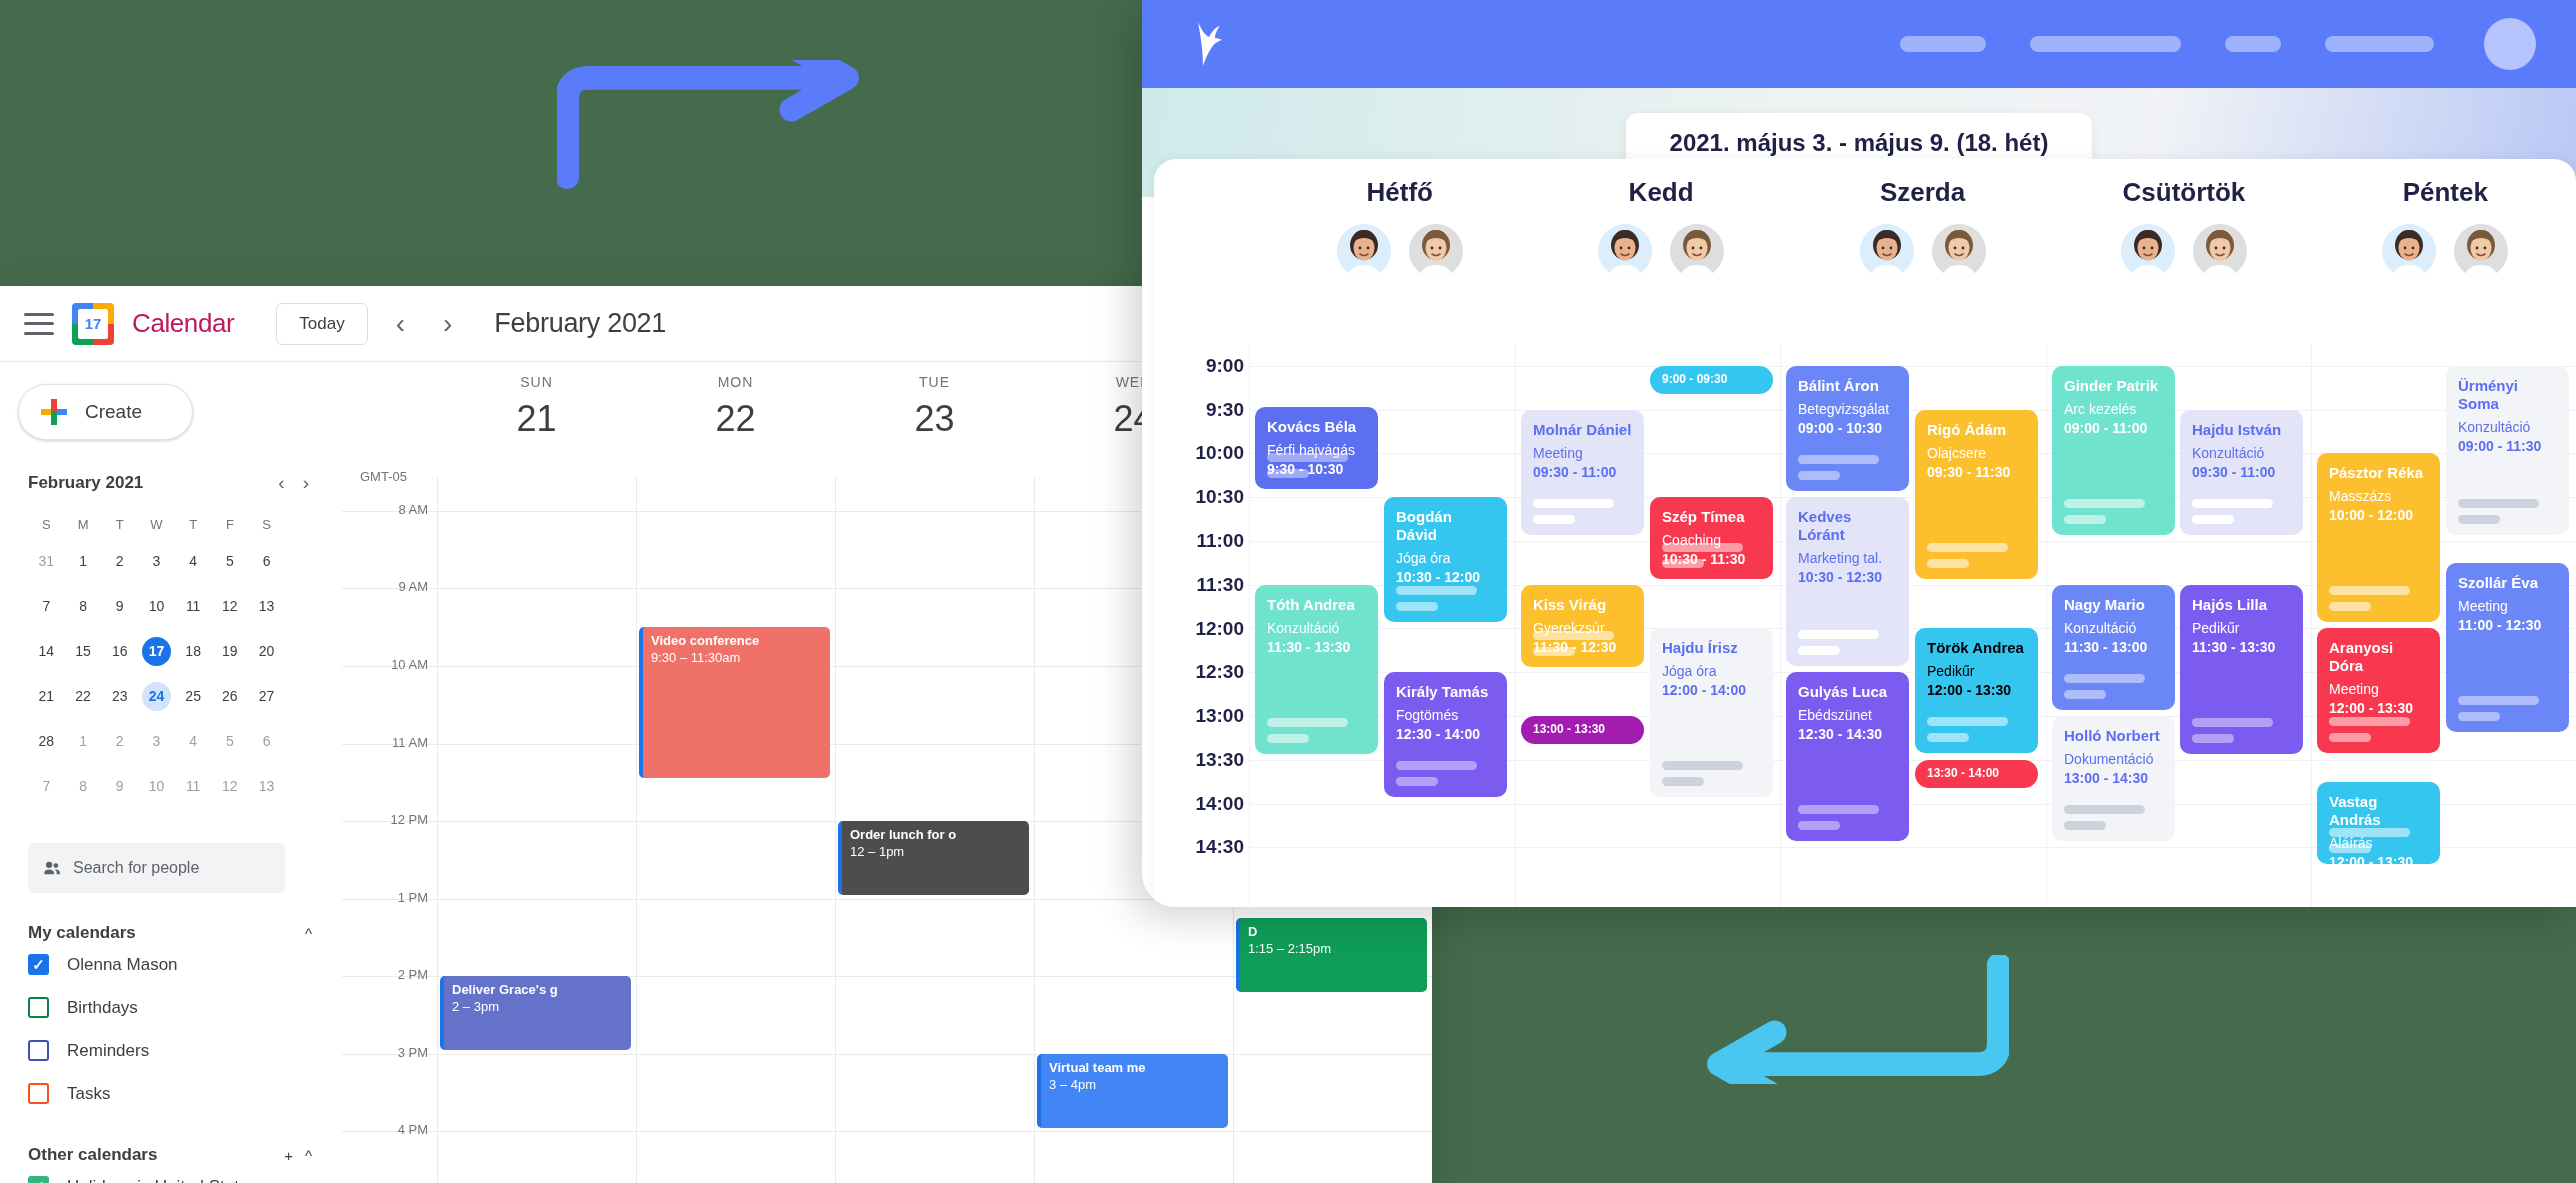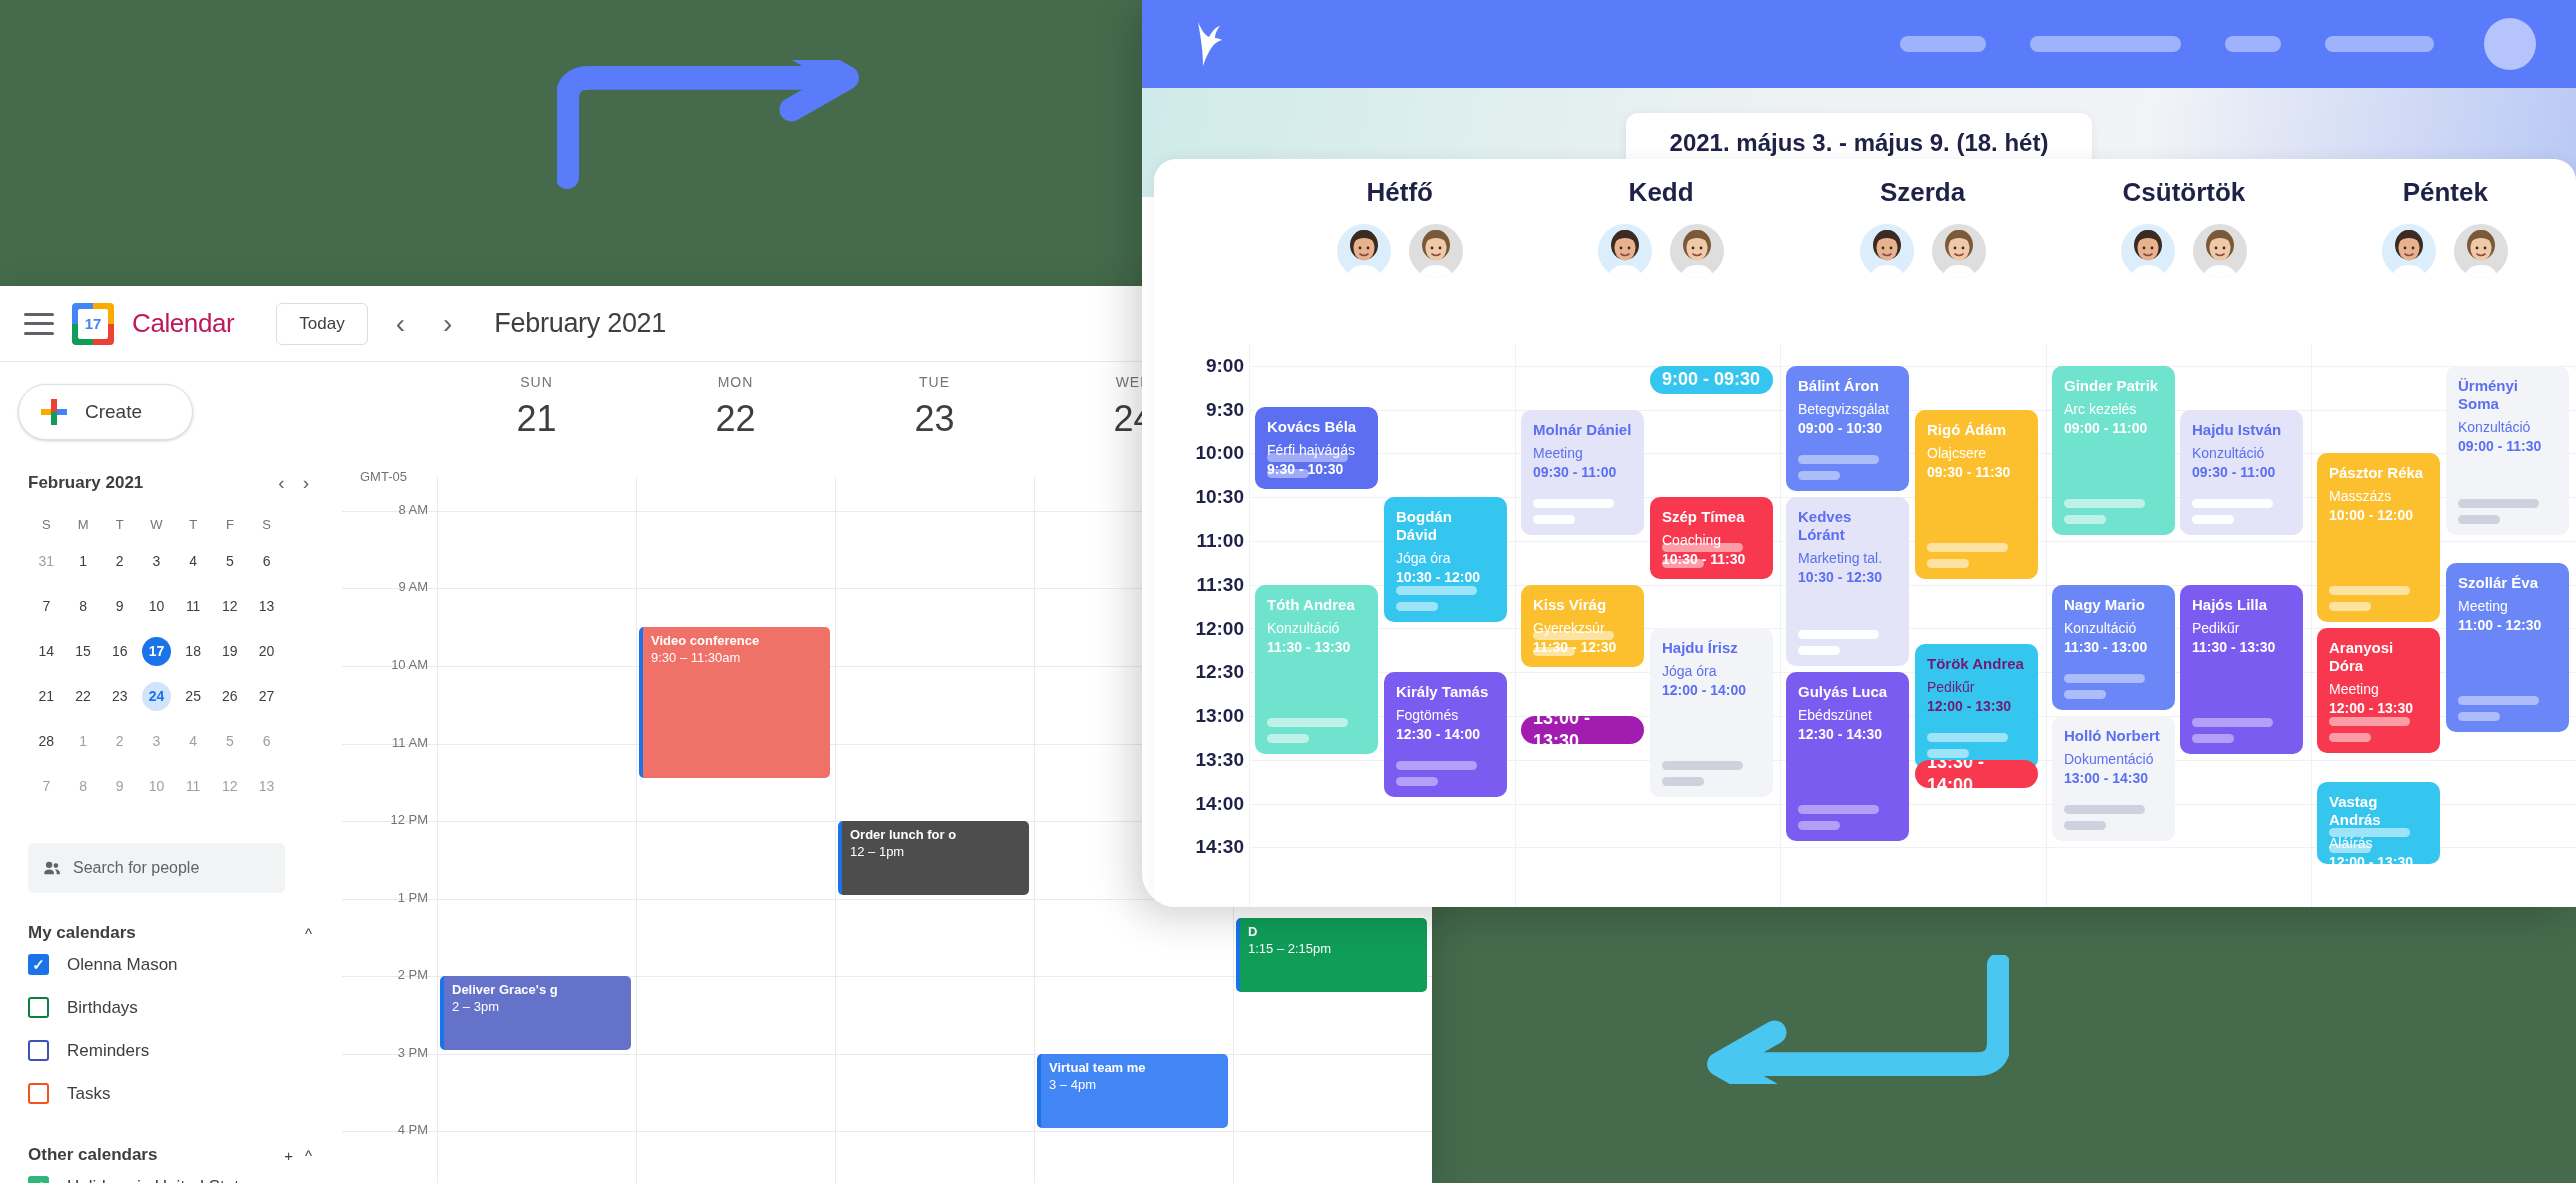--- a/index.html
+++ b/index.html
@@ -181,21 +181,21 @@
     overflow:hidden; cursor:pointer;
   }
   .ev .nm { font-size:15px; font-weight:bold; line-height:1.2; }
   .ev .ti { font-size:14px; line-height:1.35; margin-top:5px; }
   .ev .tm { font-size:14px; font-weight:bold; line-height:1.3; }
   .ev .bars { position:absolute; left:12px; right:12px; bottom:11px; }
   .ev .bar { height: 9px; border-radius: 5px; margin-top:7px; }
   .ev .bar.b1 { width: 82%; }
   .ev .bar.b2 { width: 42%; }
   .ev.chip { display:flex; align-items:center; padding: 7px 12px; border-radius:14px; }
-  .ev.chip .tm { font-size:18px; }
+  .ev.chip .tm { font-size:12px; }
 </style>
 </head>
 <body>
 
 <svg class="arrow" id="arrow-right" viewBox="0 0 320 130">
   <path d="M10 118 L10 40 Q10 18 32 18 L270 18" stroke="#5b7cfa" stroke-width="24" fill="none" stroke-linecap="round"></path>
   <path d="M236 -14 L292 18 L236 50" stroke="#5b7cfa" stroke-width="24" fill="none" stroke-linecap="round" stroke-linejoin="round" transform="translate(0,0)"></path>
 </svg>
 
 <svg class="arrow" id="arrow-left" viewBox="0 0 320 130">
@@ -765,21 +765,21 @@
         </div>
         <div class="ev" style="background: rgb(252, 192, 46); color: rgb(255, 255, 255); left: 761px; width: 123px; top: 66px; height: 169px;">
           <div class="nm">Rigó Ádám</div>
           <div class="ti">Olajcsere</div>
           <div class="tm">09:30 - 11:30</div>
           <div class="bars">
             <div class="bar b1" style="background: rgba(255, 255, 255, 0.55);"></div>
             <div class="bar b2" style="background: rgba(255, 255, 255, 0.55);"></div>
           </div>
         </div>
-        <div class="ev" style="background: rgb(53, 198, 240); color: #701a75; left: 761px; width: 123px; top: 300px; height: 125px;">
+        <div class="ev" style="background: rgb(53, 198, 240); color: #000000; left: 761px; width: 123px; top: 284px; height: 125px;">
           <div class="nm">Török Andrea</div>
           <div class="ti">Pedikűr</div>
           <div class="tm">12:00 - 13:30</div>
           <div class="bars">
             <div class="bar b1" style="background: rgba(255, 255, 255, 0.52);"></div>
             <div class="bar b2" style="background: rgba(255, 255, 255, 0.52);"></div>
           </div>
         </div>
         <div class="ev chip" style="background: rgb(248, 56, 79); color: rgb(255, 255, 255); left: 761px; width: 123px; top: 416px; height: 28px;">
           <div class="tm">13:30 - 14:00</div>

